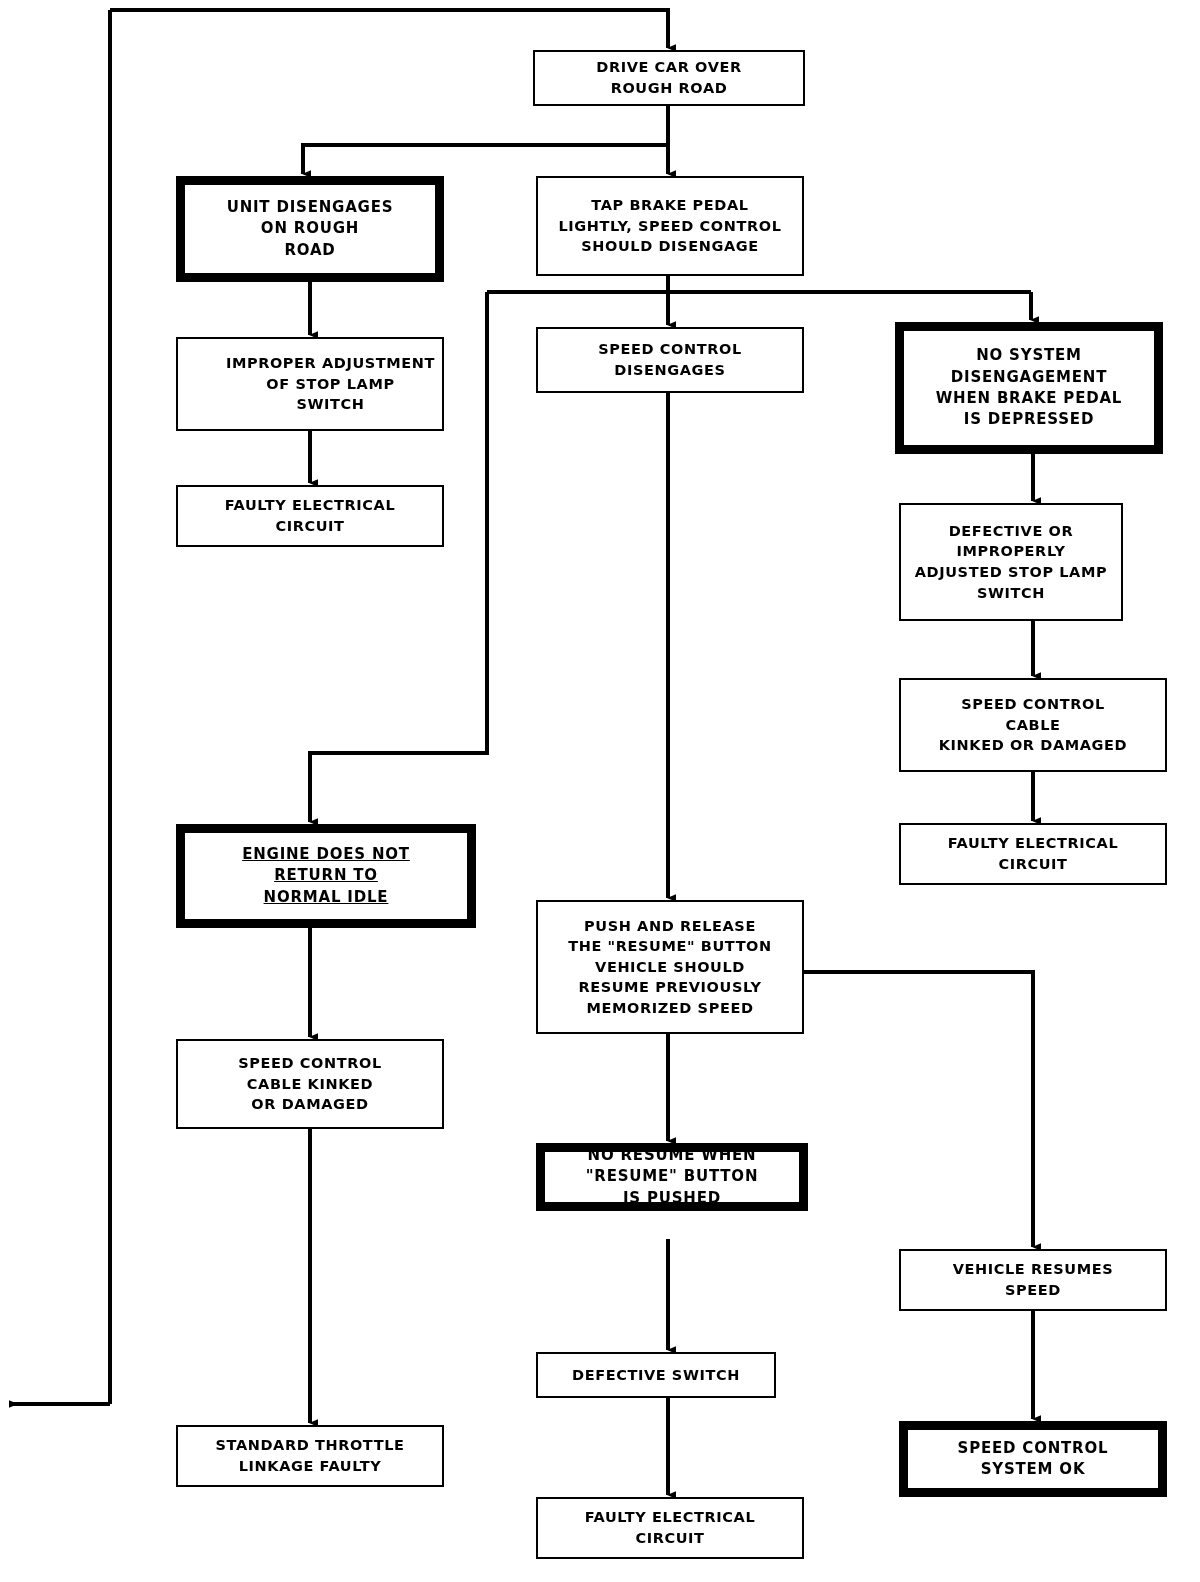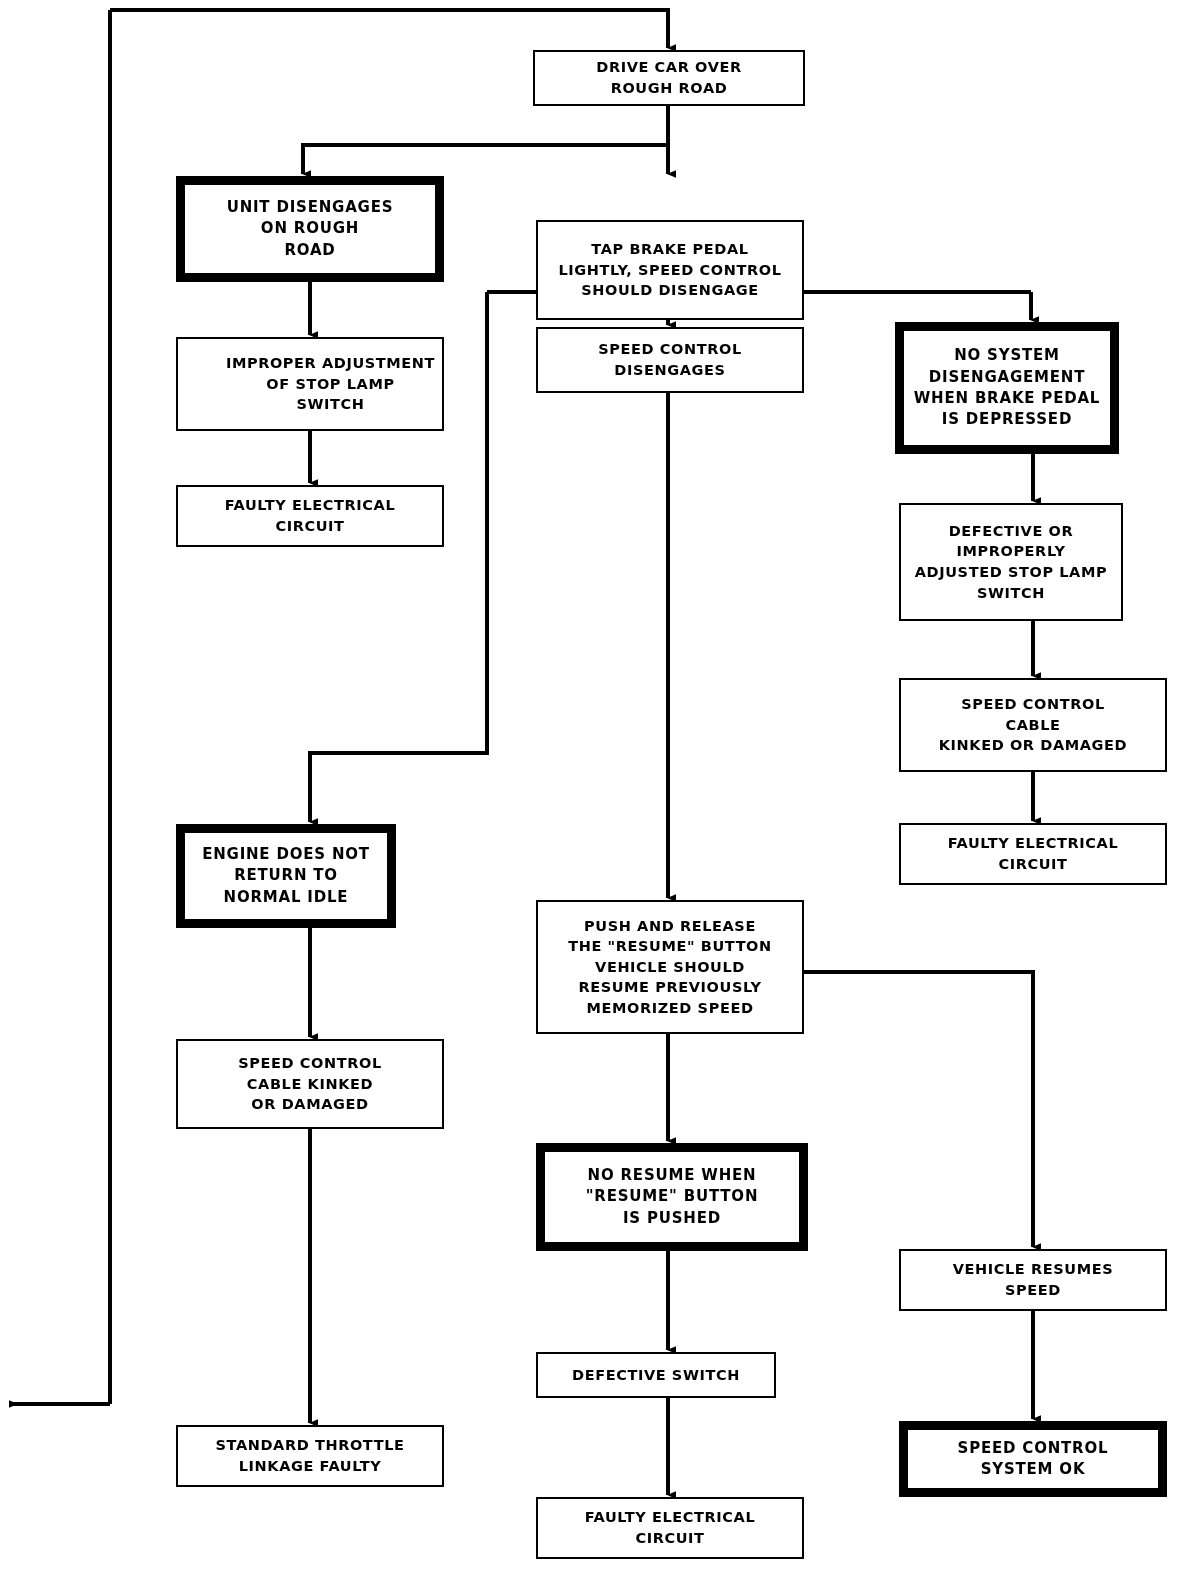--- a/index.html
+++ b/index.html
@@ -126,38 +126,38 @@
     <span class="node-label">UNIT DISENGAGES
 ON ROUGH
 ROAD</span>
   </div>
 
   <div class="node-box" style="left:533px;top:50px;width:272px;height:56px;">
     <span class="node-label">DRIVE CAR OVER
 ROUGH ROAD</span>
   </div>
 
-  <div class="node-box" style="left:536px;top:176px;width:268px;height:100px;margin-top:44px;">
+  <div class="node-box" style="left:536px;top:176px;width:268px;height:100px;">
     <span class="node-label">TAP BRAKE PEDAL
 LIGHTLY, SPEED CONTROL
 SHOULD DISENGAGE</span>
   </div>
 
   <div class="node-box" style="left:176px;top:337px;width:268px;height:94px;padding-left:41px;">
     <span class="node-label">IMPROPER ADJUSTMENT
 OF STOP LAMP
 SWITCH</span>
   </div>
 
   <div class="node-box" style="left:536px;top:327px;width:268px;height:66px;">
     <span class="node-label">SPEED CONTROL
 DISENGAGES</span>
   </div>
 
-  <div class="node-box bold-frame" style="left:895px;top:322px;width:224px;height:132px;">
+  <div class="node-box bold-frame" style="left:895px;top:322px;width:268px;height:132px;">
     <span class="node-label">NO SYSTEM
 DISENGAGEMENT
 WHEN BRAKE PEDAL
 IS DEPRESSED</span>
   </div>
 
   <div class="node-box" style="left:176px;top:485px;width:268px;height:62px;">
     <span class="node-label">FAULTY ELECTRICAL
 CIRCUIT</span>
   </div>
@@ -168,21 +168,21 @@
 ADJUSTED STOP LAMP
 SWITCH</span>
   </div>
 
   <div class="node-box" style="left:899px;top:678px;width:268px;height:94px;">
     <span class="node-label">SPEED CONTROL
 CABLE
 KINKED OR DAMAGED</span>
   </div>
 
-  <div class="node-box bold-frame" style="left:176px;top:824px;width:220px;height:104px;">
+  <div class="node-box bold-frame" style="left:176px;top:824px;width:300px;height:104px;text-decoration:underline;">
     <span class="node-label">ENGINE DOES NOT
 RETURN TO
 NORMAL IDLE</span>
   </div>
 
   <div class="node-box" style="left:899px;top:823px;width:268px;height:62px;">
     <span class="node-label">FAULTY ELECTRICAL
 CIRCUIT</span>
   </div>
 
@@ -193,21 +193,21 @@
 RESUME PREVIOUSLY
 MEMORIZED SPEED</span>
   </div>
 
   <div class="node-box" style="left:176px;top:1039px;width:268px;height:90px;">
     <span class="node-label">SPEED CONTROL
 CABLE KINKED
 OR DAMAGED</span>
   </div>
 
-  <div class="node-box bold-frame" style="left:536px;top:1143px;width:272px;height:108px;">
+  <div class="node-box bold-frame" style="left:536px;top:1143px;width:272px;height:68px;">
     <span class="node-label">NO RESUME WHEN
 "RESUME" BUTTON
 IS PUSHED</span>
   </div>
 
   <div class="node-box" style="left:899px;top:1249px;width:268px;height:62px;">
     <span class="node-label">VEHICLE RESUMES
 SPEED</span>
   </div>
 

